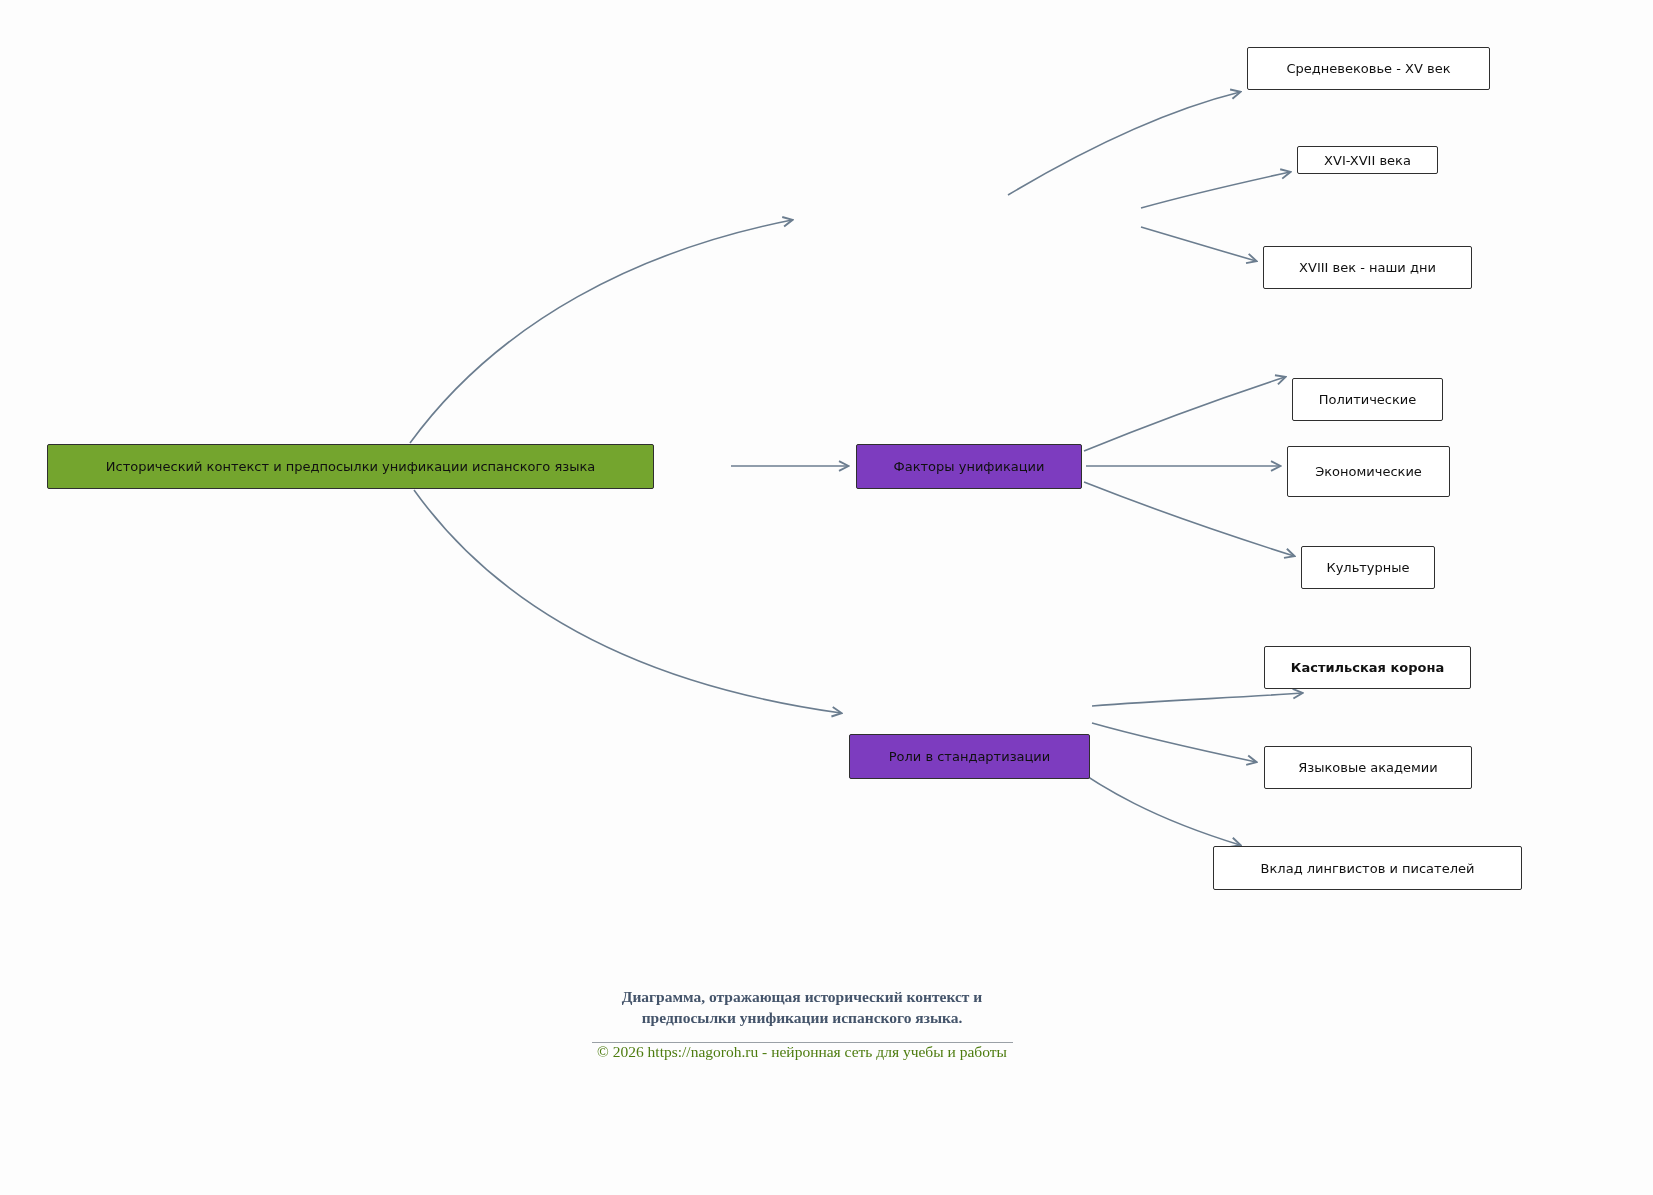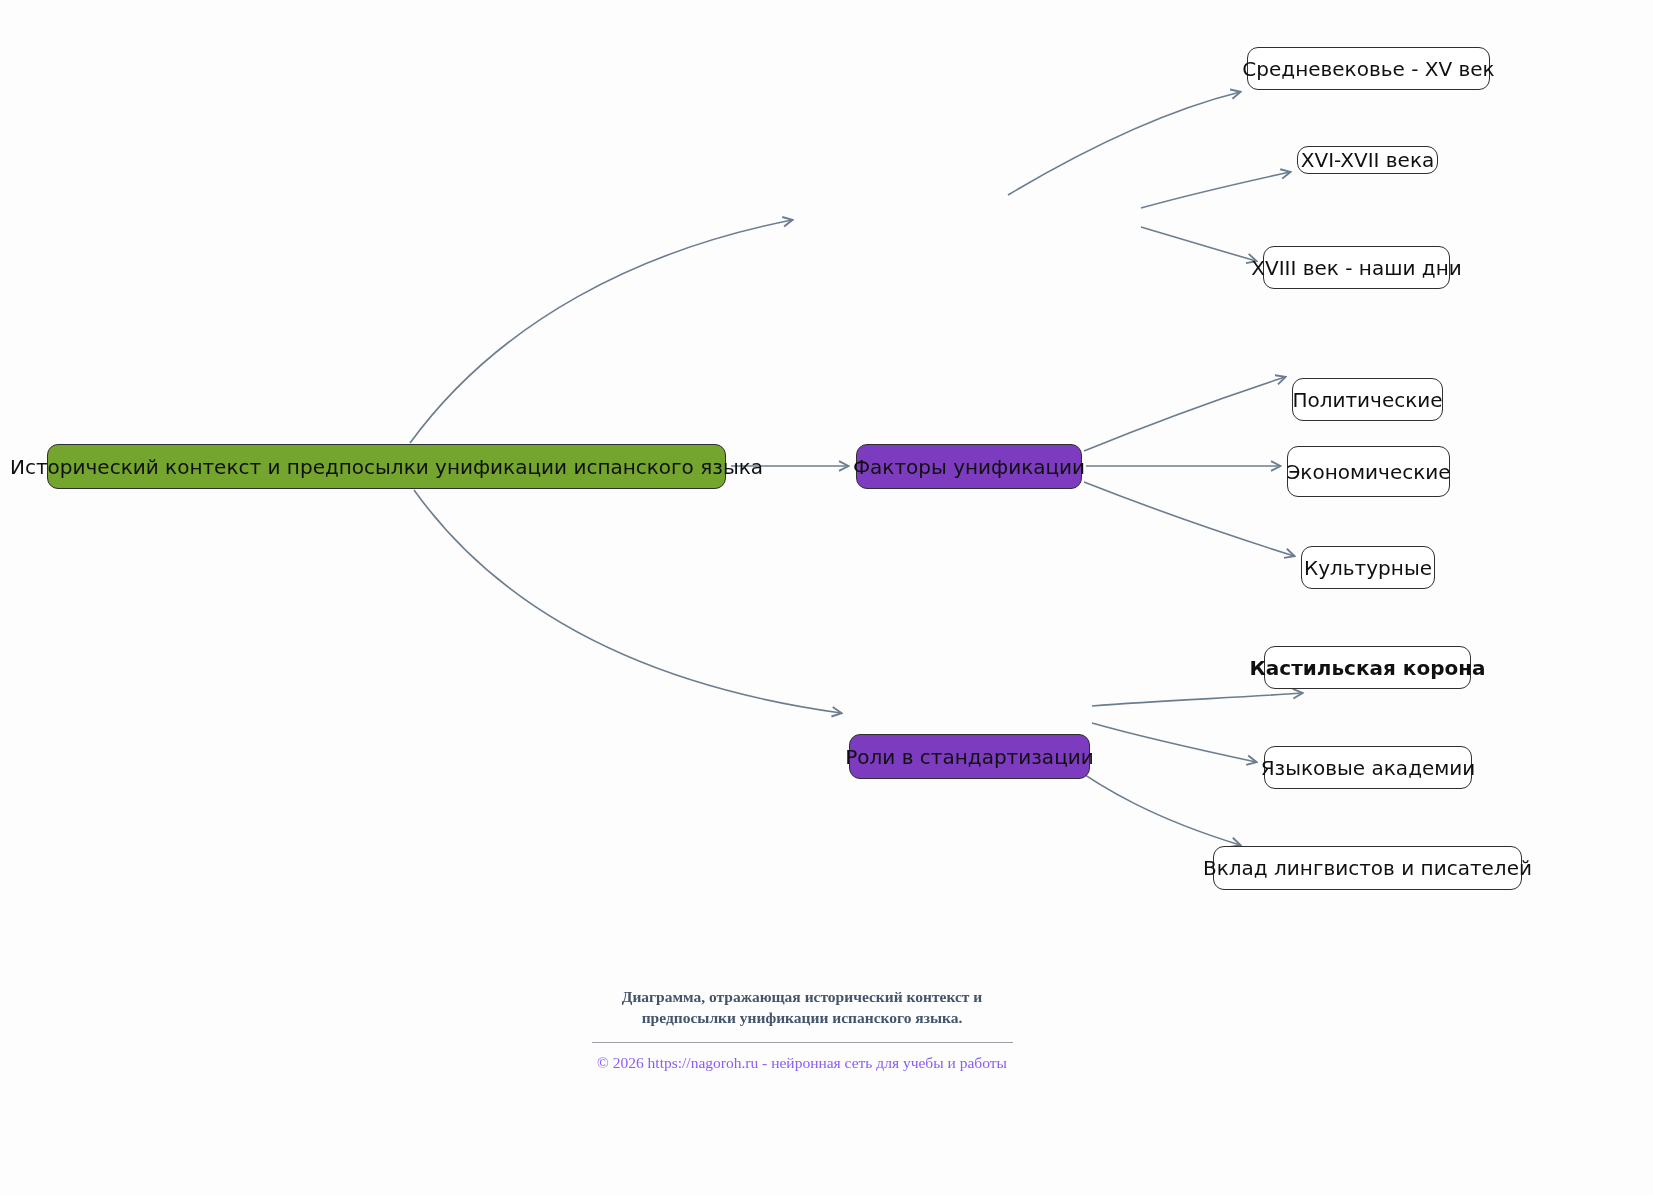--- a/index.html
+++ b/index.html
@@ -20,22 +20,22 @@
     pointer-events: none;
   }
 
   .node {
     position: absolute;
     box-sizing: border-box;
     display: flex;
     align-items: center;
     justify-content: center;
     border: 1.6px solid #2f2f2f;
-    border-radius: 11px;
-    font-size: 20px;
+    border-radius: 2px;
+    font-size: 13px;
     color: #101010;
     padding: 0 24px;
     white-space: nowrap;
     text-align: center;
   }
   .node.root   { background: var(--root-fill, #74a52e); }
   .node.branch { background: var(--branch-fill, #7d3cbf); }
   .node.leaf   { background: var(--leaf-fill, #ffffff); }
 
   .footer {
@@ -54,23 +54,23 @@
     line-height: 21px;
     color: #44546a;
   }
   .footer .divider {
     margin: 14px auto 0 auto;
     width: 421px;
     height: 0;
     border-top: 1px solid #9aa0a6;
   }
   .footer .copyright {
-    margin-top: 11px;
+    margin-top: 0;
     font-size: 15.5px;
-    color: #8b5cf6;
+    color: #4d7c0f;
   }
 </style>
 </head>
 <body>
 
 <div class="page">
 
   <svg class="edges" width="1653" height="1195" viewBox="0 0 1653 1195" xmlns="http://www.w3.org/2000/svg">
     <defs>
       <marker id="arrow" viewBox="0 0 10 10" refX="8.5" refY="5" markerWidth="7.5" markerHeight="7.5" orient="auto-start-reverse">
@@ -89,28 +89,28 @@
       <path d="M 1084 451 C 1150 424, 1215 400, 1285 377" marker-end="url(#arrow)"></path>
       <path d="M 1086 466 L 1280 466" marker-end="url(#arrow)"></path>
       <path d="M 1084 482 C 1150 508, 1218 532, 1294 556" marker-end="url(#arrow)"></path>
 
       <path d="M 1092 706 C 1165 700, 1235 698, 1302 693" marker-end="url(#arrow)"></path>
       <path d="M 1092 723 C 1145 738, 1200 750, 1256 762" marker-end="url(#arrow)"></path>
       <path d="M 1038 740 C 1100 792, 1165 822, 1240 845" marker-end="url(#arrow)"></path>
     </g>
   </svg>
 
-  <div class="node root" style="left:47px; top:444px; width:679px; height:45px;">Исторический контекст и предпосылки унификации испанского языка</div>
+  <div class="node root" style="left:47px; top:444px; width:607px; height:45px;">Исторический контекст и предпосылки унификации испанского языка</div>
 
   <div class="node branch" style="left:856px; top:444px; width:226px; height:45px;">Факторы унификации</div>
   <div class="node branch" style="left:849px; top:694px; width:241px; height:45px;margin-top:40px;">Роли в стандартизации</div>
 
   <div class="node leaf" style="left:1247px; top:47px; width:243px; height:43px;">Средневековье - XV век</div>
   <div class="node leaf" style="left:1297px; top:146px; width:141px; height:28px;">XVI-XVII века</div>
-  <div class="node leaf" style="left:1263px; top:246px; width:187px; height:43px;">XVIII век - наши дни</div>
+  <div class="node leaf" style="left:1263px; top:246px; width:209px; height:43px;">XVIII век - наши дни</div>
 
   <div class="node leaf" style="left:1292px; top:346px; width:151px; height:43px;margin-top:32px;">Политические</div>
   <div class="node leaf" style="left:1287px; top:446px; width:163px; height:51px;">Экономические</div>
   <div class="node leaf" style="left:1301px; top:546px; width:134px; height:43px;">Культурные</div>
 
   <div class="node leaf" style="left:1264px; top:646px; width:207px; height:43px;font-weight:bold;">Кастильская корона</div>
   <div class="node leaf" style="left:1264px; top:746px; width:208px; height:43px;">Языковые академии</div>
   <div class="node leaf" style="left:1213px; top:846px; width:309px; height:44px;">Вклад лингвистов и писателей</div>
 
   <div class="footer">

